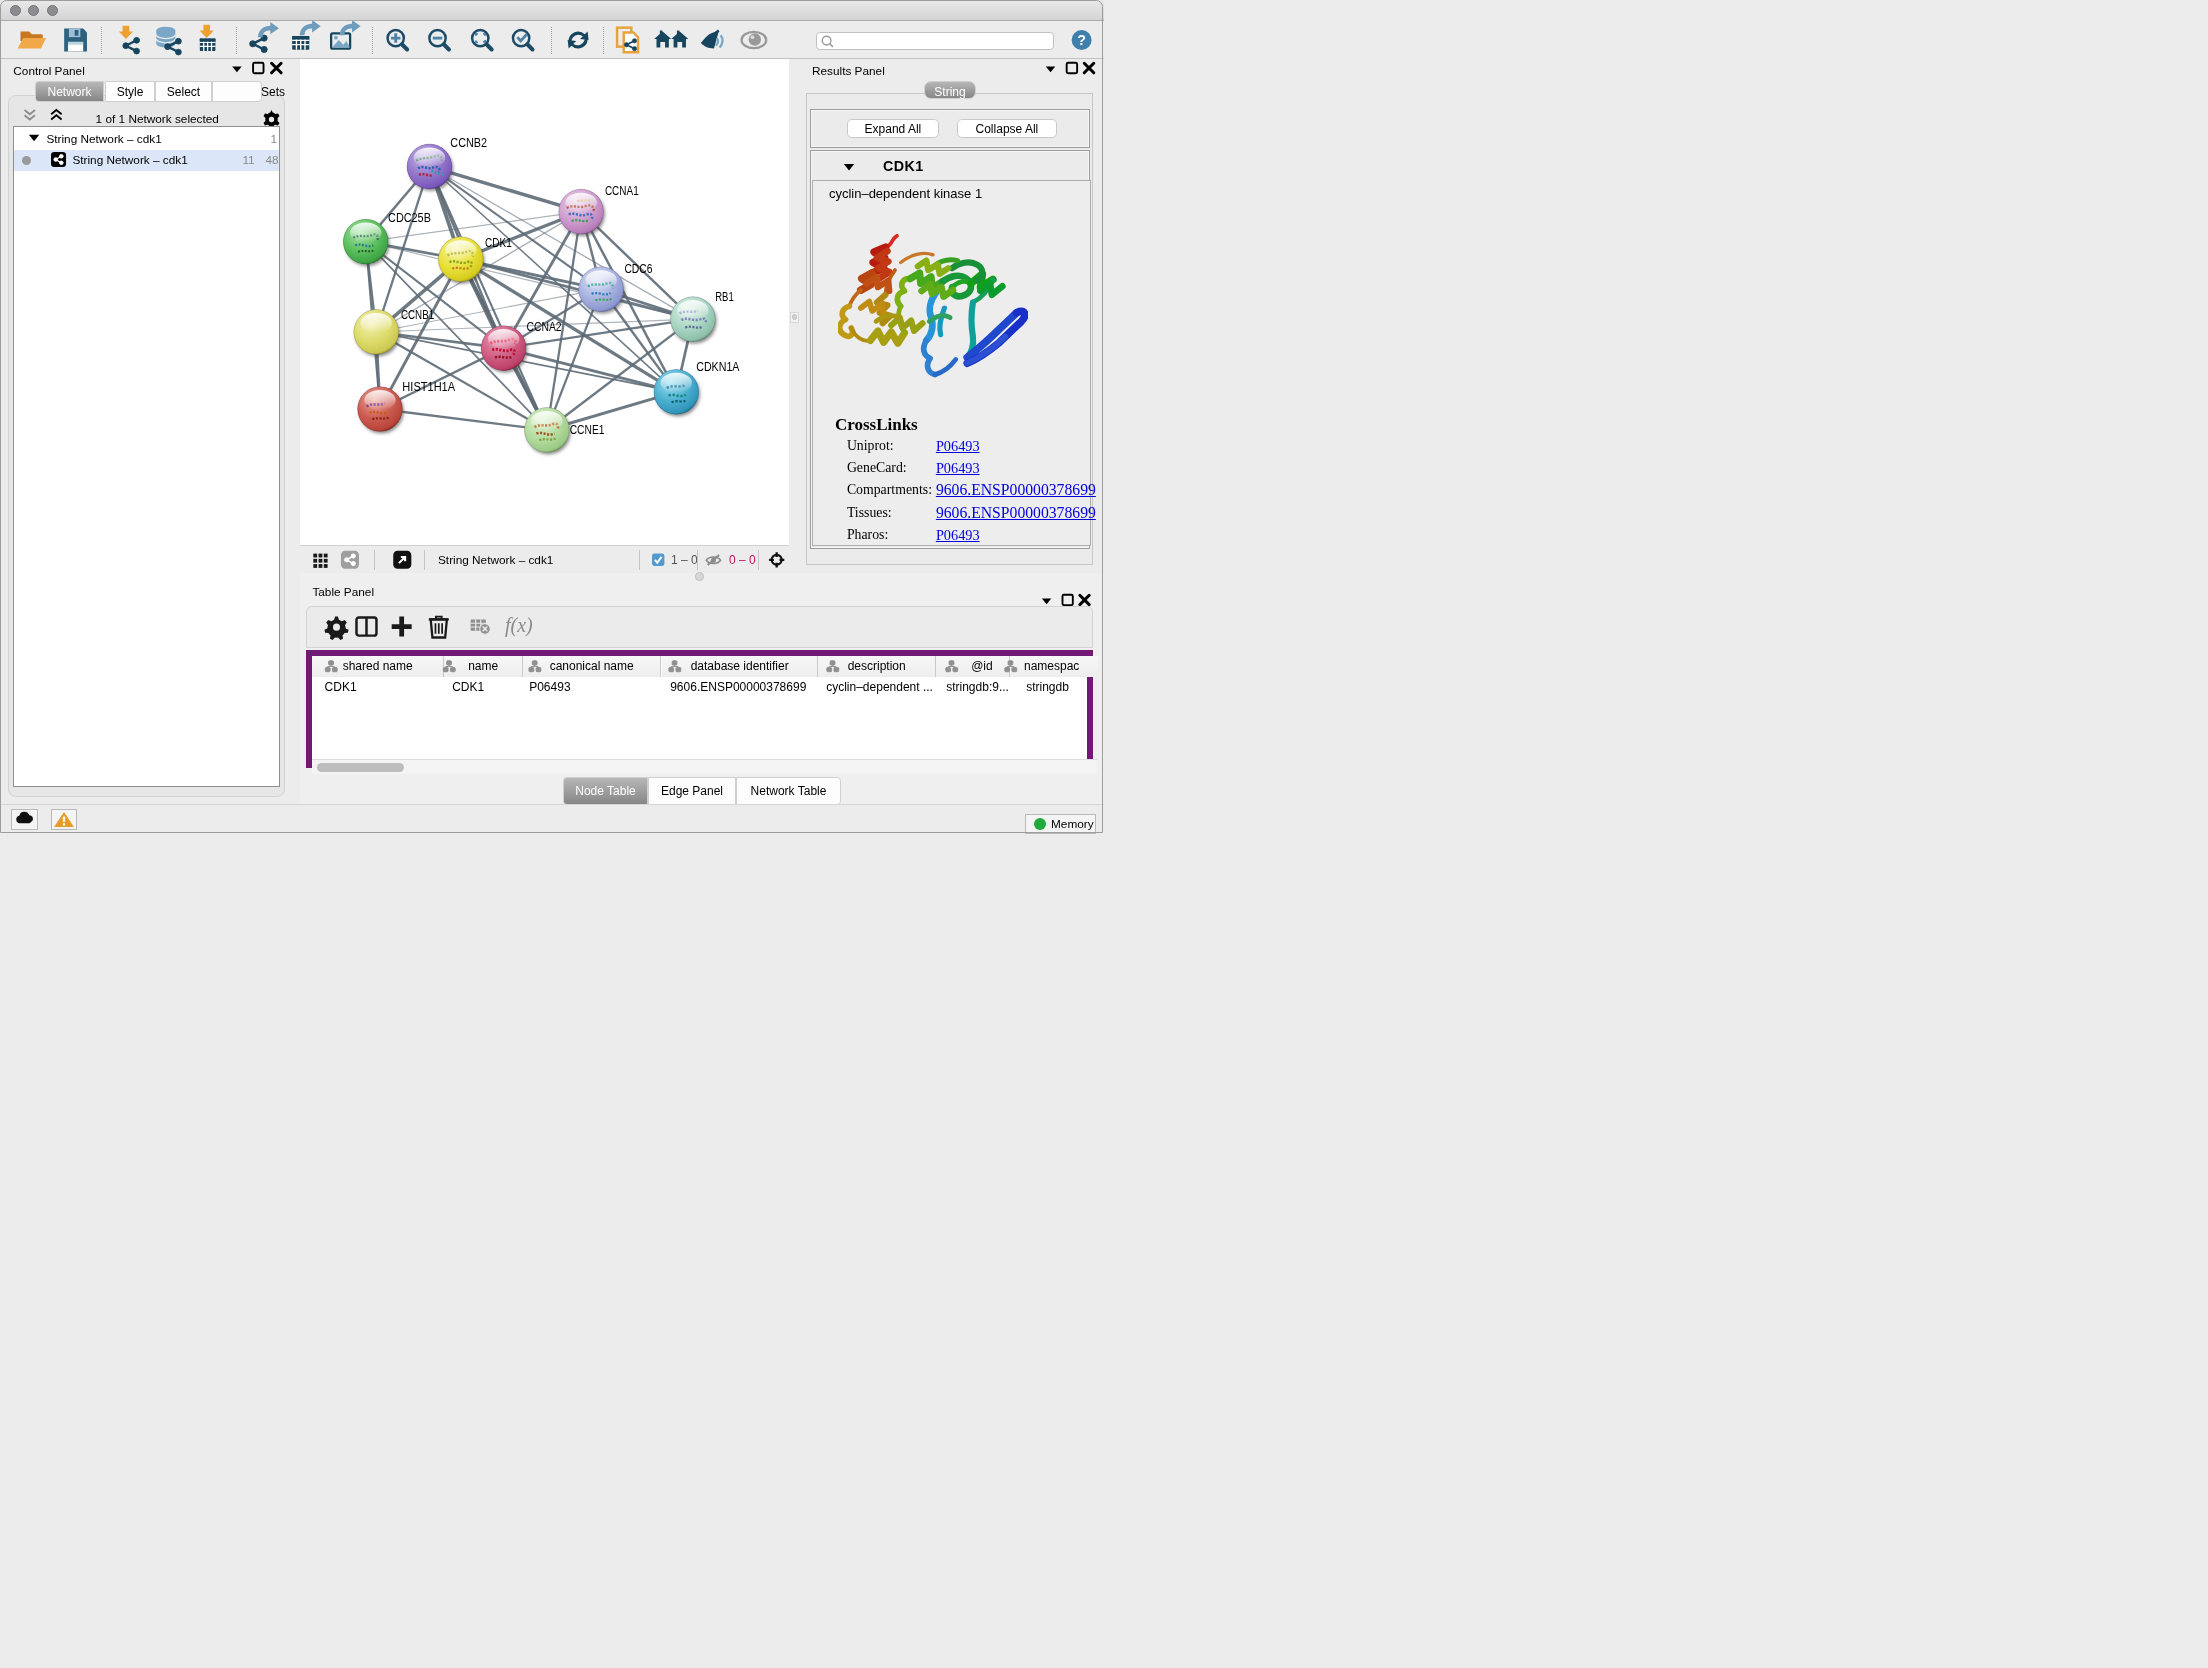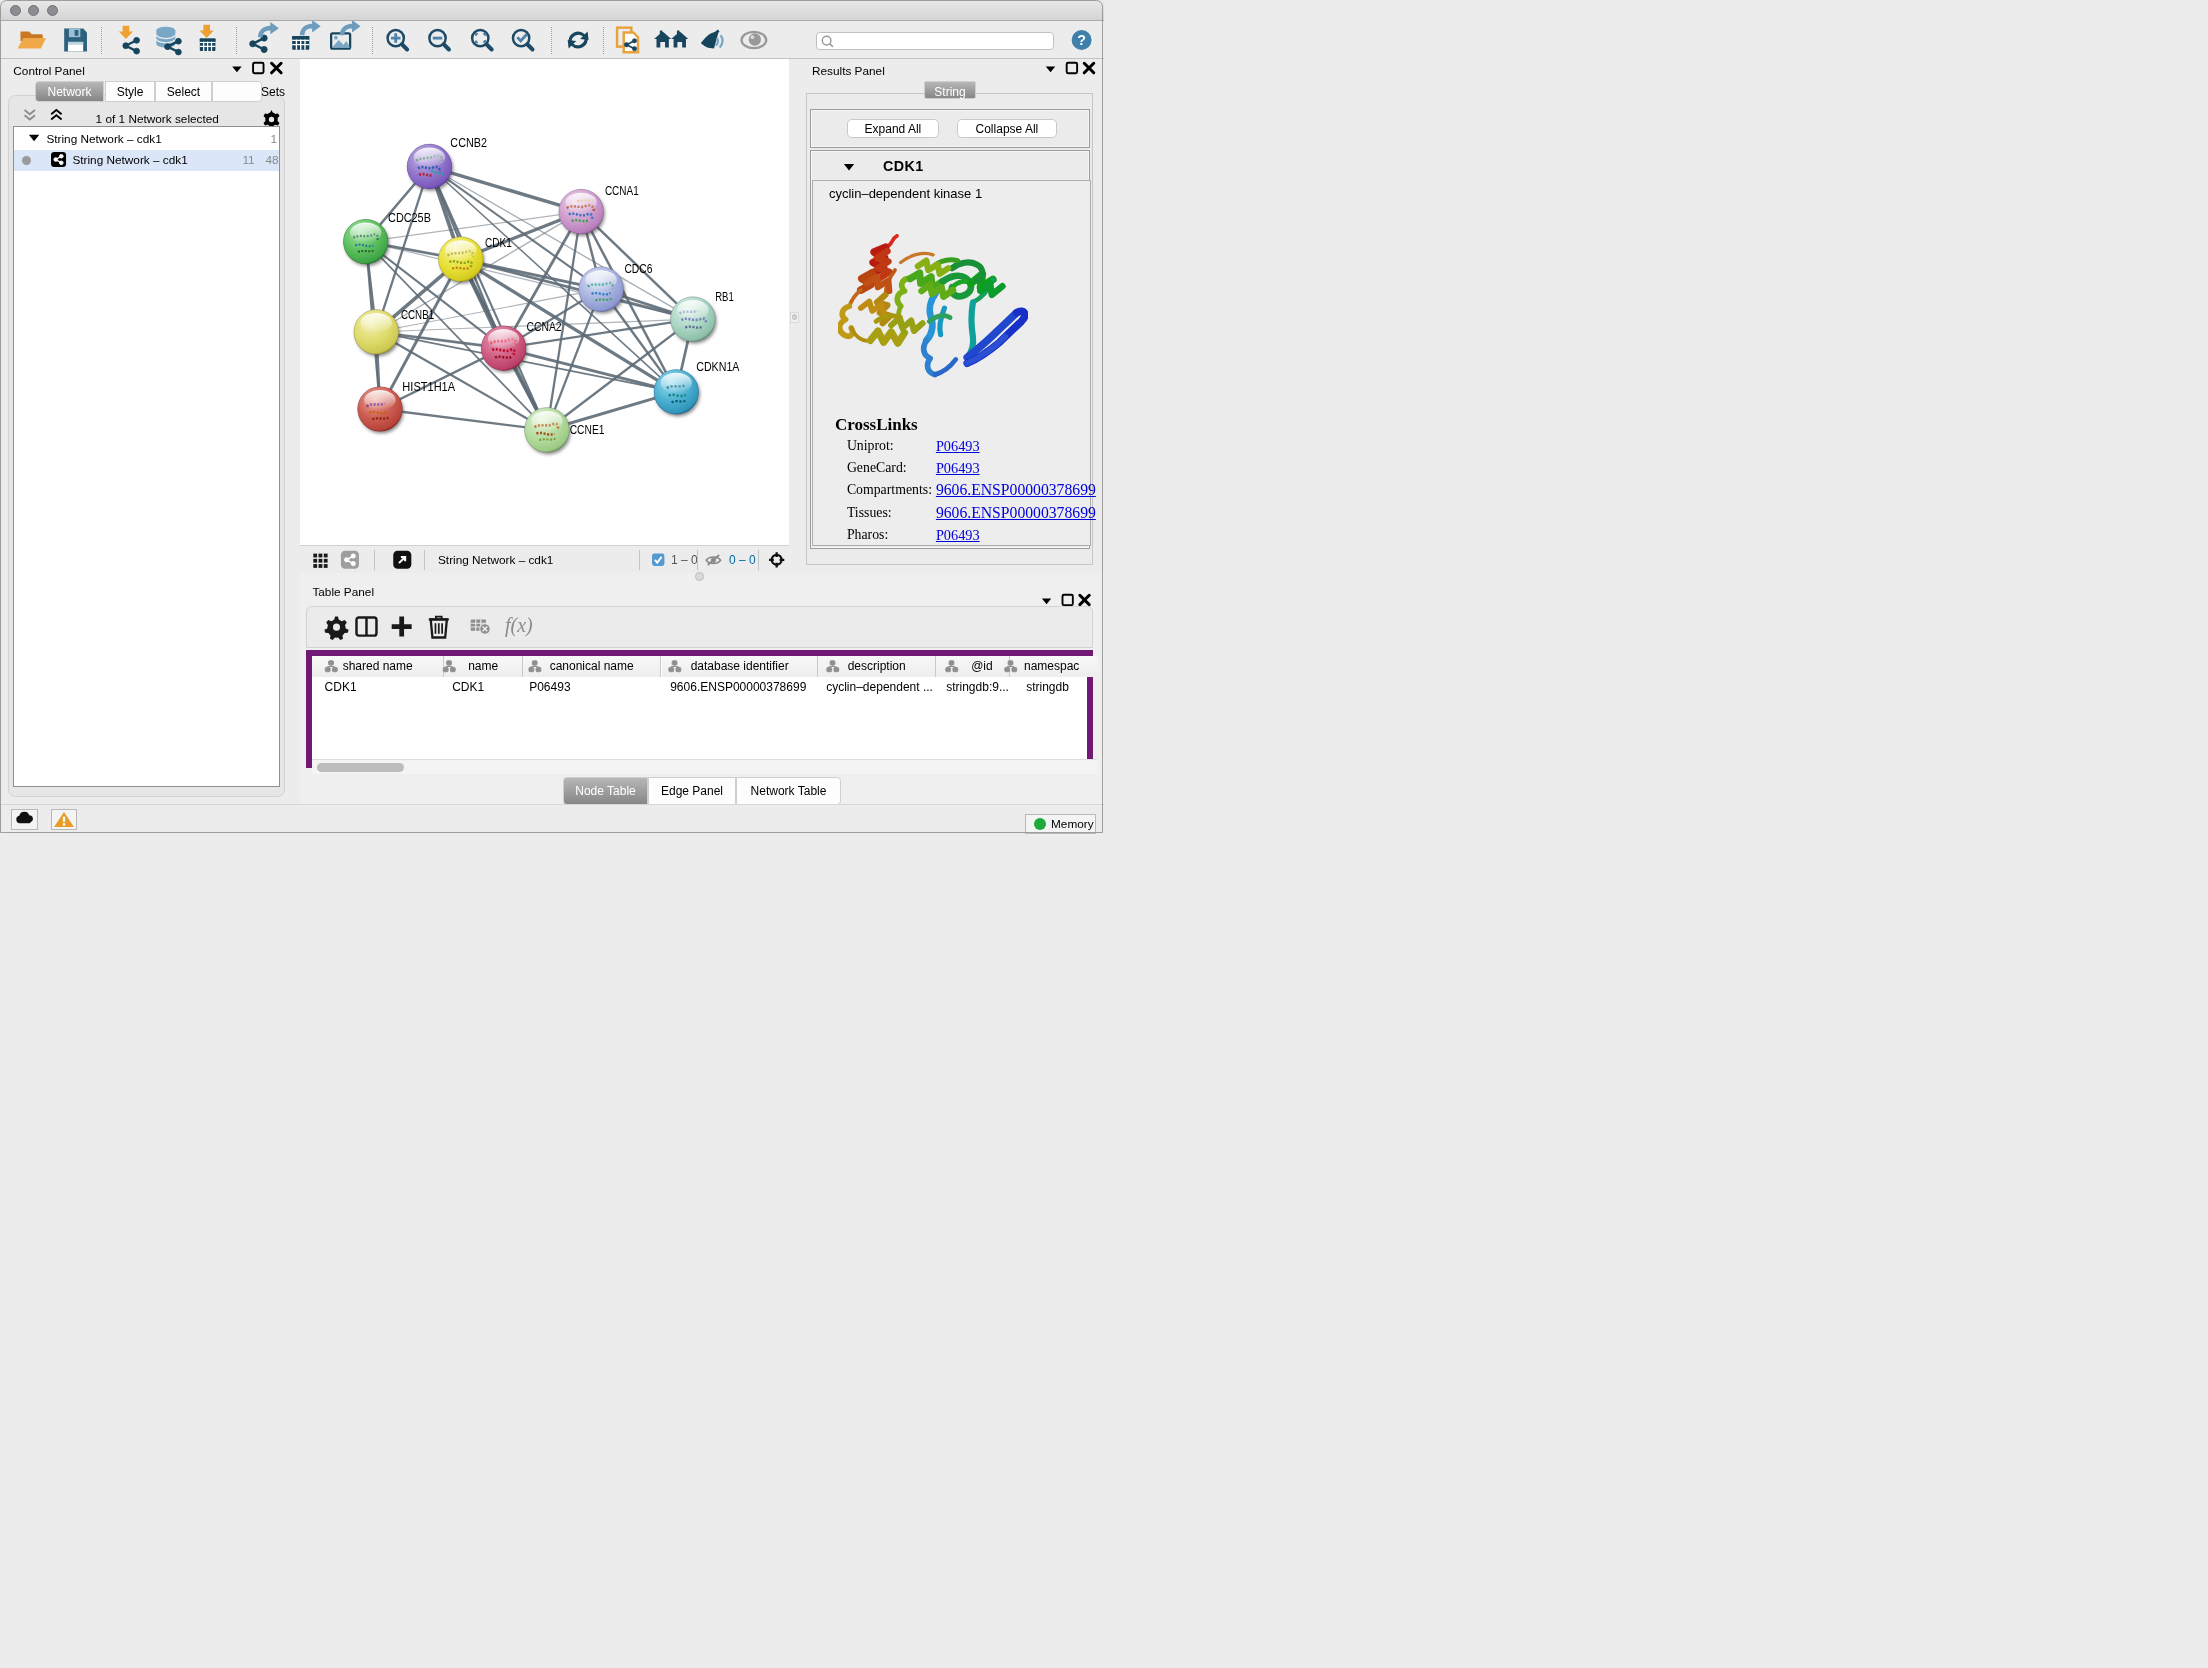--- a/index.html
+++ b/index.html
@@ -578,37 +578,37 @@
           <path d="M8 0.5 v5 M8 11.5 v5 M0 8.5 h5 M11 8.5 h5" stroke-width="2.4"></path>
         </g>
     </g>
   </svg>
   <div class="csep" style="left:74px"></div>
   <div class="csep" style="left:124px"></div>
   <div style="position:absolute; left:138px; top:7.1px; font-size:11.8px;">String Network – cdk1</div>
   <div class="csep" style="left:339px"></div>
   <div style="position:absolute; left:371px; top:7.1px; font-size:12px; color:#555;">1 – 0</div>
   <div class="csep" style="left:397px"></div>
-  <div style="position:absolute; left:429px; top:7.1px; font-size:12px; color:#0369a1;">0 – 0</div>
+  <div style="position:absolute; left:429px; top:7.1px; font-size:12px; color:#be185d;">0 – 0</div>
   <div class="csep" style="left:458px"></div>
 </div>
 
 <div class="abs" id="rightdock">
   <div class="paneltitle" style="position:absolute;left:23px;top:4.8px;">Results Panel</div>
   <svg width="315" height="19" style="position:absolute;left:0;top:0" viewBox="0 0 331 20">
     <path d="M270 8 l10 0 -5 6 z" fill="#000"></path>
     <rect x="292" y="4" width="11" height="11" rx="1.5" fill="none" stroke="#000" stroke-width="2"></rect>
     <g stroke="#000" stroke-width="3.2" stroke-linecap="round">
         <path d="M310.5 4.5 l10 10 M320.5 4.5 l-10 10"></path>
       </g>
   </svg>
   <div style="position:absolute; left:1px; top:253px; width:8.6px; height:10.5px; background:#f2f2f2; border:1px solid #d8d8d8;">
       <span style="position:absolute;left:0.5px;top:1.4px;width:5.7px;height:5.7px;border-radius:50%;background:#d2d2d2;border:1px solid #bdbdbd;"></span>
     </div>
-  <div class="tab tabsel" style="left:135px; top:22.4px; width:52px; height:18px; border-radius:2px; z-index:3;">String</div>
+  <div class="tab tabsel" style="left:135px; top:22.4px; width:52px; height:18px; border-radius:7px; z-index:3;">String</div>
   <div id="resultsbox">
     <div class="insetbox" style="top:15px; height:39px;">
       <div class="btn" style="left:36px; width:92px; top:8.6px;">Expand All</div>
       <div class="btn" style="left:146px; width:100px; top:8.6px;">Collapse All</div>
     </div>
     <div class="insetbox" style="top:56px; height:399px;">
       <svg width="15" height="11.4" style="position:absolute;left:31px;top:10.5px" viewBox="0 0 16 12">
           <path d="M2 2 l11 0 -5.5 7 z" fill="#000"></path>
         </svg>
       <div style="position:absolute; left:72px; top:6.7px; font-size:14.3px; font-weight:bold; letter-spacing:0.5px;">CDK1</div>

